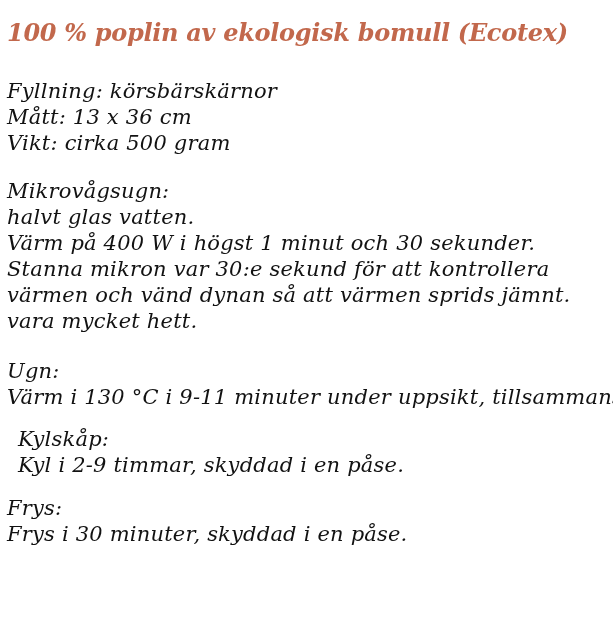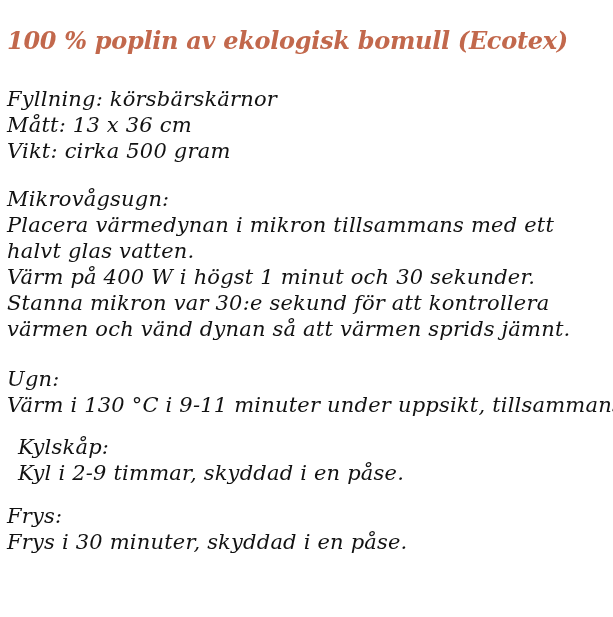--- a/index.html
+++ b/index.html
@@ -20,21 +20,21 @@
     font-size: 21px;
     line-height: 26px;
     letter-spacing: 0.2px;
     color: #121212;
   }
   .title {
     font-size: 24px;
     line-height: 34px;
     font-weight: bold;
     letter-spacing: -0.3px;
-    margin: 16px 0 28px 0;
+    margin: 8px 0 28px 0;
     font-style: italic;
   }
   .line {
     white-space: nowrap;
   }
   .section-mikro { margin-top: 22px; }
   .section-ugn   { margin-top: 24px; font-style: italic; }
   .section-kyl   { margin-top: 16px; margin-left: 11px; }
   .section-frys  { margin-top: 17px; }
 </style>
@@ -46,25 +46,25 @@
   <div class="title" style="color: rgb(194, 104, 76);">100 % poplin av ekologisk bomull (Ecotex)</div>
 
   <div>
     <div class="line">Fyllning: körsbärskärnor</div>
     <div class="line">Mått: 13 x 36 cm</div>
     <div class="line">Vikt: cirka 500 gram</div>
   </div>
 
   <div class="section-mikro">
     <div class="line">Mikrovågsugn:</div>
-    <div class="line">Placera värmedynan i mikron tillsammans med ett</div>
     <div class="line">halvt glas vatten.</div>
     <div class="line">Värm på 400 W i högst 1 minut och 30 sekunder.</div>
     <div class="line">Stanna mikron var 30:e sekund för att kontrollera</div>
     <div class="line">värmen och vänd dynan så att värmen sprids jämnt.</div>
+    <div class="line">vara mycket hett.</div>
   </div>
 
   <div class="section-ugn">
     <div class="line">Ugn:</div>
     <div class="line">Värm i 130 °C i 9-11 minuter under uppsikt, tillsammans</div>
   </div>
 
   <div class="section-kyl">
     <div class="line">Kylskåp:</div>
     <div class="line">Kyl i 2-9 timmar, skyddad i en påse.</div>

